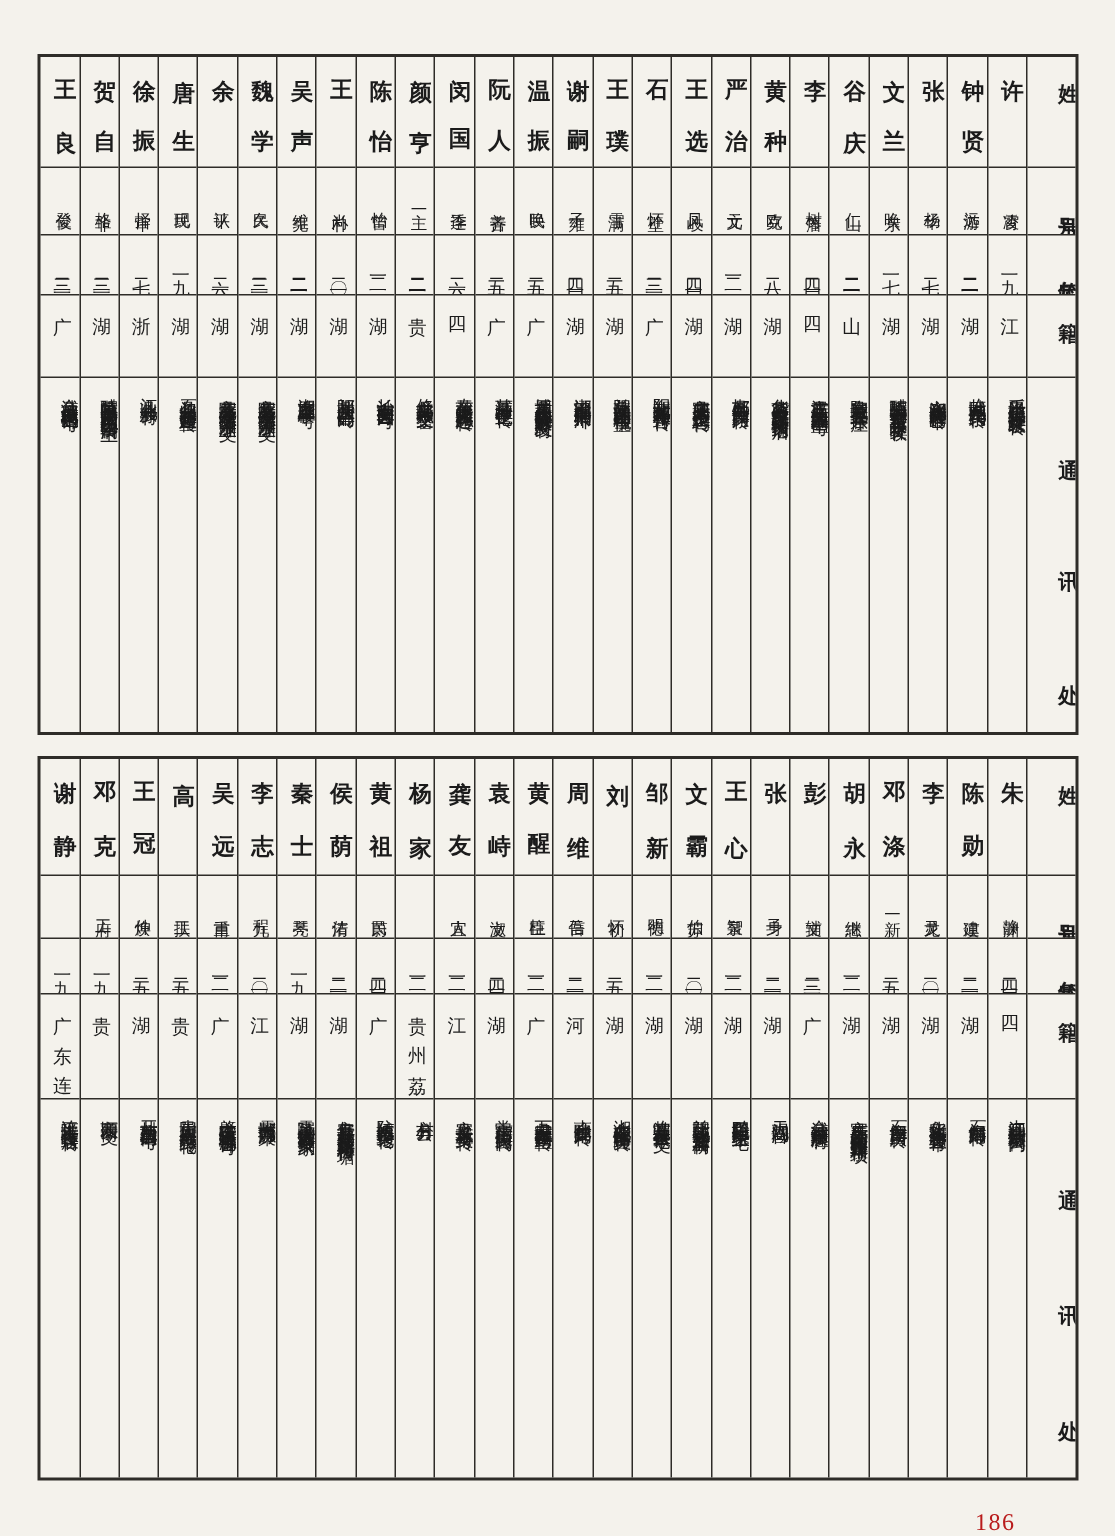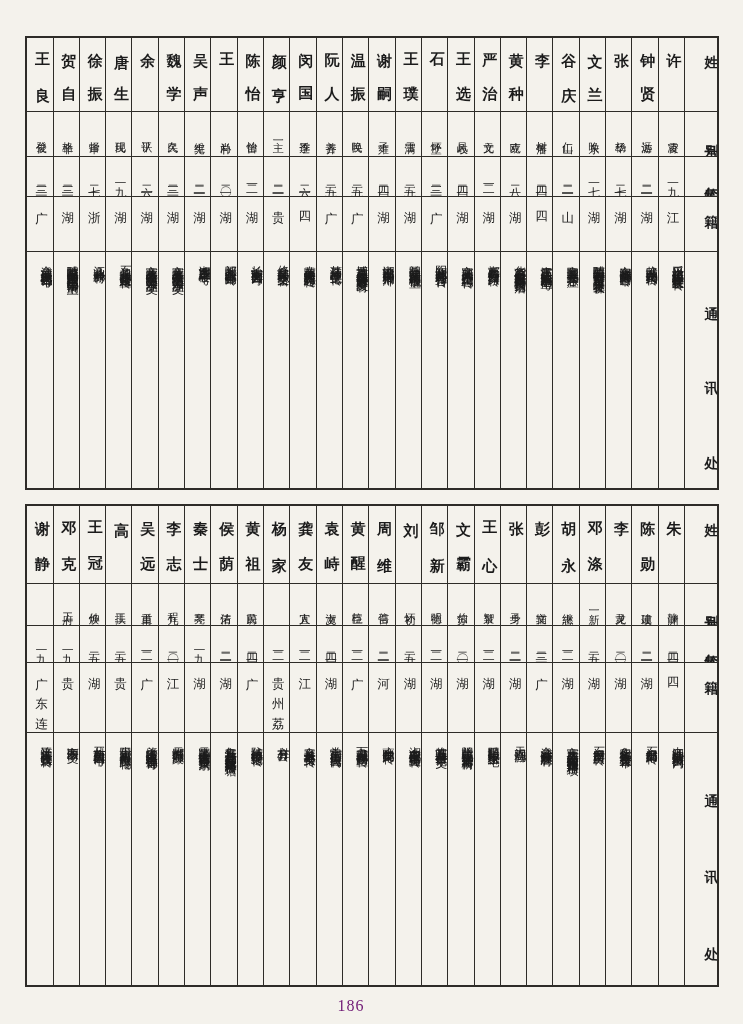--- a/index.html
+++ b/index.html
@@ -104,24 +104,24 @@
   }
   .t1 .hc-contact{
     text-align:justify; text-align-last:justify;
     padding:42px 0;
   }
   .t2 .hc-contact{
     text-align:justify; text-align-last:justify;
     padding:48px 0;
   }
   .page-number{
-    text-align:center;
-    padding:10px 42px 0 0;
+    text-align:right;
+    padding:20px 42px 0 0;
     font-size:16px;
-    color:#701a75;
+    color:#b91c1c;
     letter-spacing:1px;
   }
 </style>
 </head>
 <body>
 
 <div class="page">
 
   <div class="reg-table t1">
     <div class="cols">

